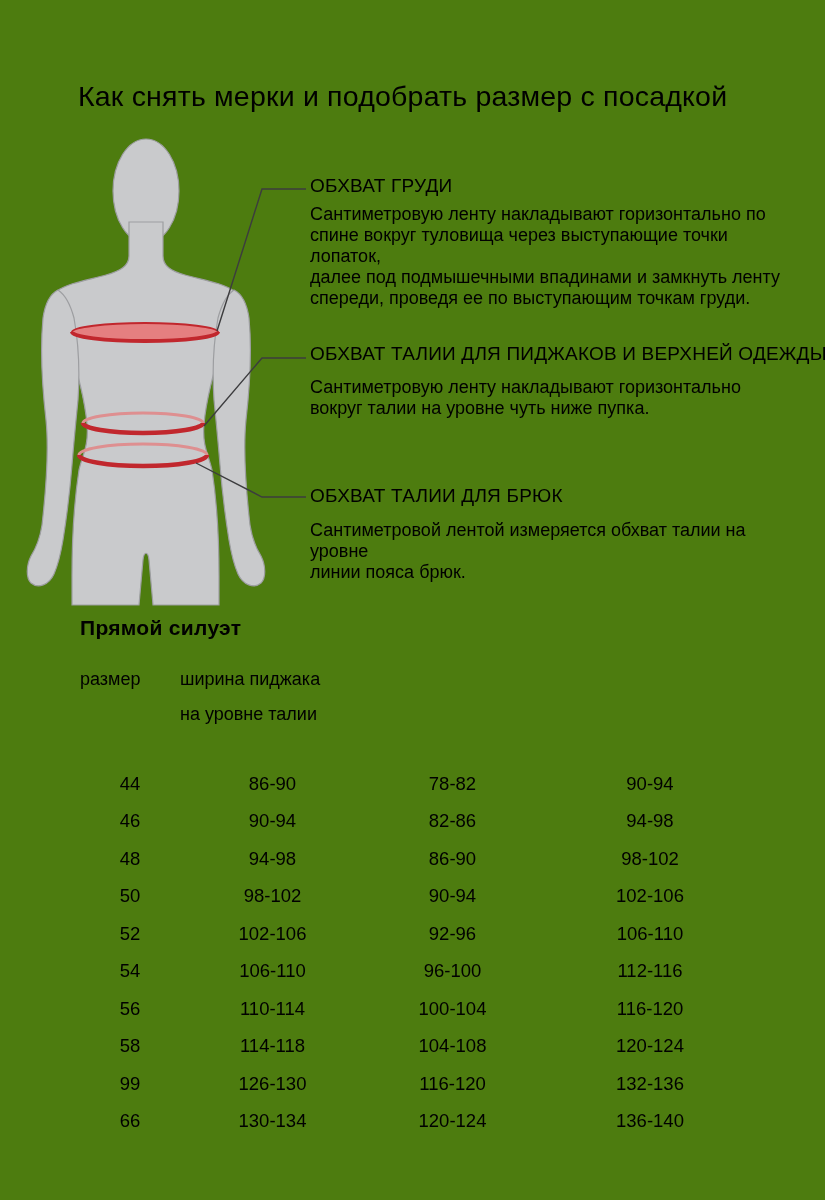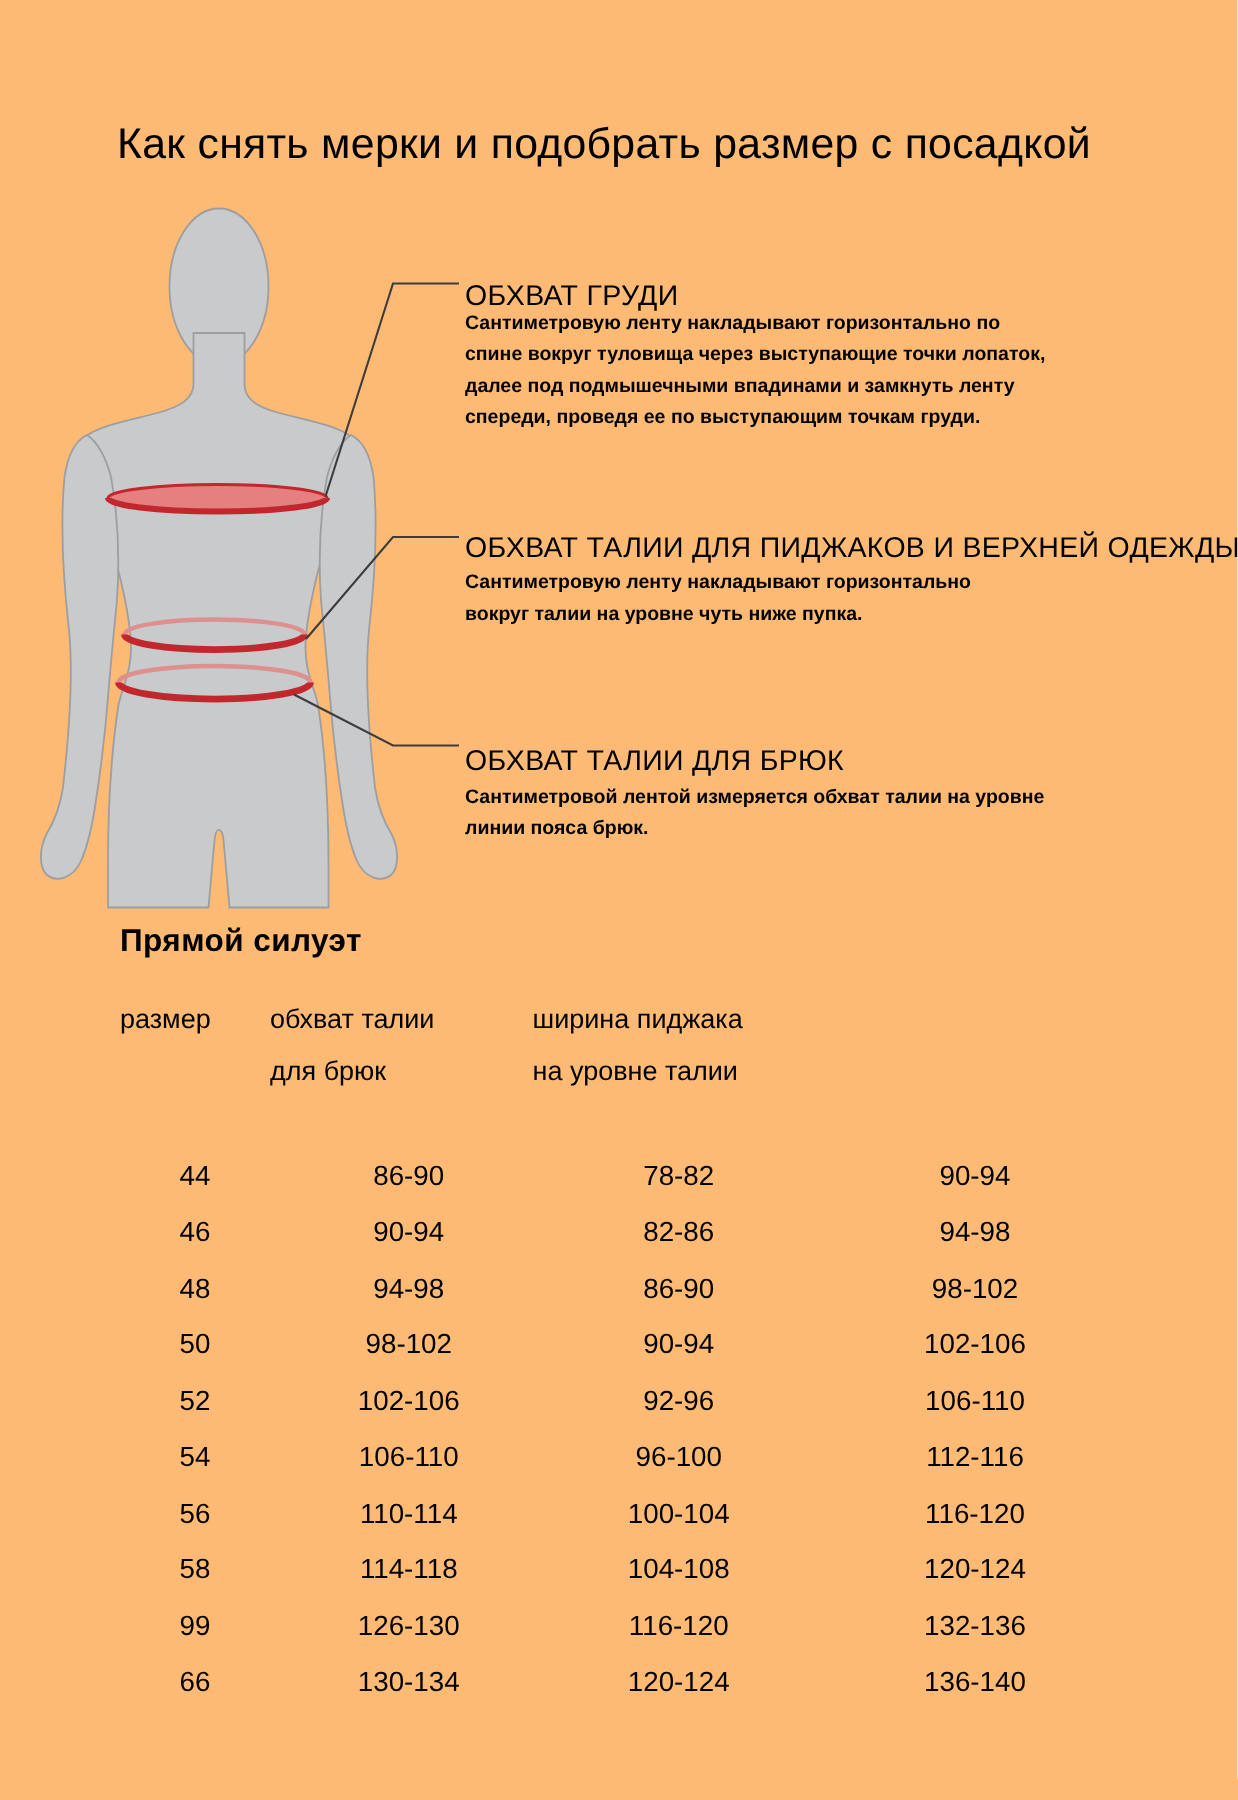--- a/index.html
+++ b/index.html
@@ -1,20 +1,20 @@
 <!DOCTYPE html>
 <html><head>
 <meta charset="utf-8">
 <style>
   html, body { margin: 0; padding: 0; background: #ffffff; }
   #page {
     position: relative;
     width: 825px;
     height: 1200px;
-    background: #fdba74;
+    background: #4d7c0f;
     font-family: "Liberation Sans", sans-serif;
     color: #000000;
     overflow: hidden;
   }
   #page-title {
     position: absolute;
     left: 78px;
     top: 80px;
     font-size: 28.5px;
     font-weight: 400;
@@ -27,27 +27,25 @@
     top: 0;
     width: 825px;
     height: 620px;
   }
   .measure-block { position: absolute; }
   .measure-heading {
     font-size: 19px;
     font-weight: 400;
     white-space: nowrap;
     letter-spacing: 0.2px;
-    margin-top: 12px;
   }
   .measure-desc {
-    font-size: 13px;
+    font-size: 18px;
     line-height: 21px;
     white-space: pre-line;
-    font-weight: bold;
   }
   #m1-heading { left: 310px; top: 175px; }
   #m1-desc    { left: 310px; top: 204px; width: 470px; }
   #m2-heading { left: 310px; top: 343px; }
   #m2-desc    { left: 310px; top: 377px; width: 470px; }
   #m3-heading { left: 310px; top: 485px; }
   #m3-desc    { left: 310px; top: 520px; width: 480px; }
   #table-title {
     position: absolute;
     left: 80px;
@@ -176,22 +174,20 @@
 вокруг талии на уровне чуть ниже пупка.</div>
 
   <div class="measure-block measure-heading" id="m3-heading">ОБХВАТ ТАЛИИ ДЛЯ БРЮК</div>
   <div class="measure-block measure-desc" id="m3-desc">Сантиметровой лентой измеряется обхват талии на уровне
 линии пояса брюк.</div>
 
   <div id="table-title">Прямой силуэт</div>
 
   <div id="table-header">
     <div class="col-head c1">размер</div>
-    <div class="col-head c3">обхват талии
-для брюк</div>
     <div class="col-head c4">ширина пиджака
 на уровне талии</div>
   </div>
 
   <table id="size-table">
     <colgroup>
       <col style="width:100px">
         <col style="width:185px">
         <col style="width:175px">
         <col style="width:220px">

